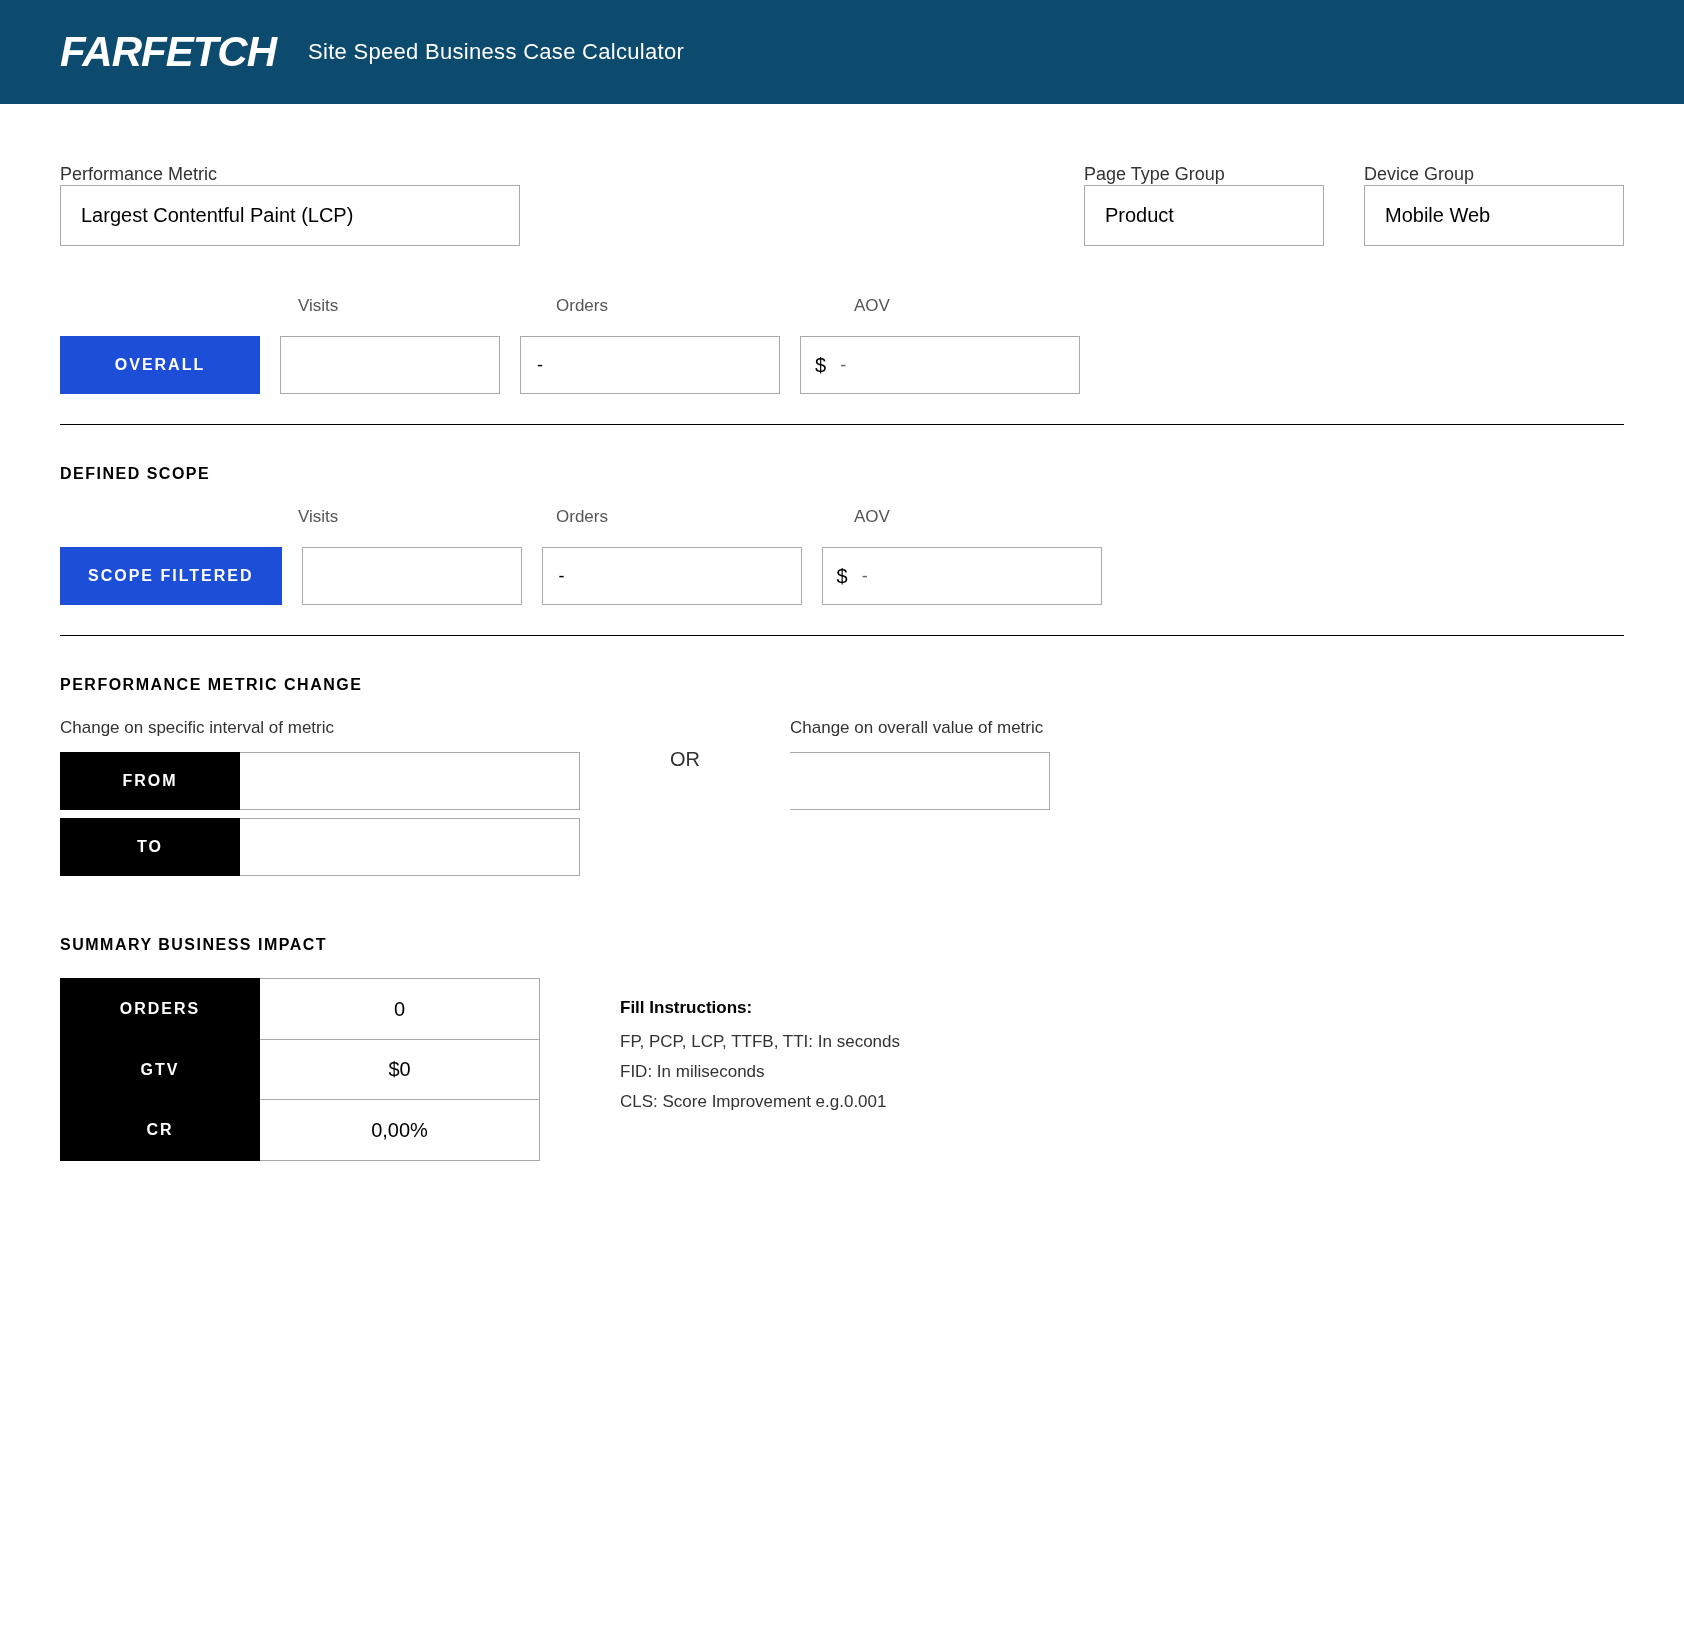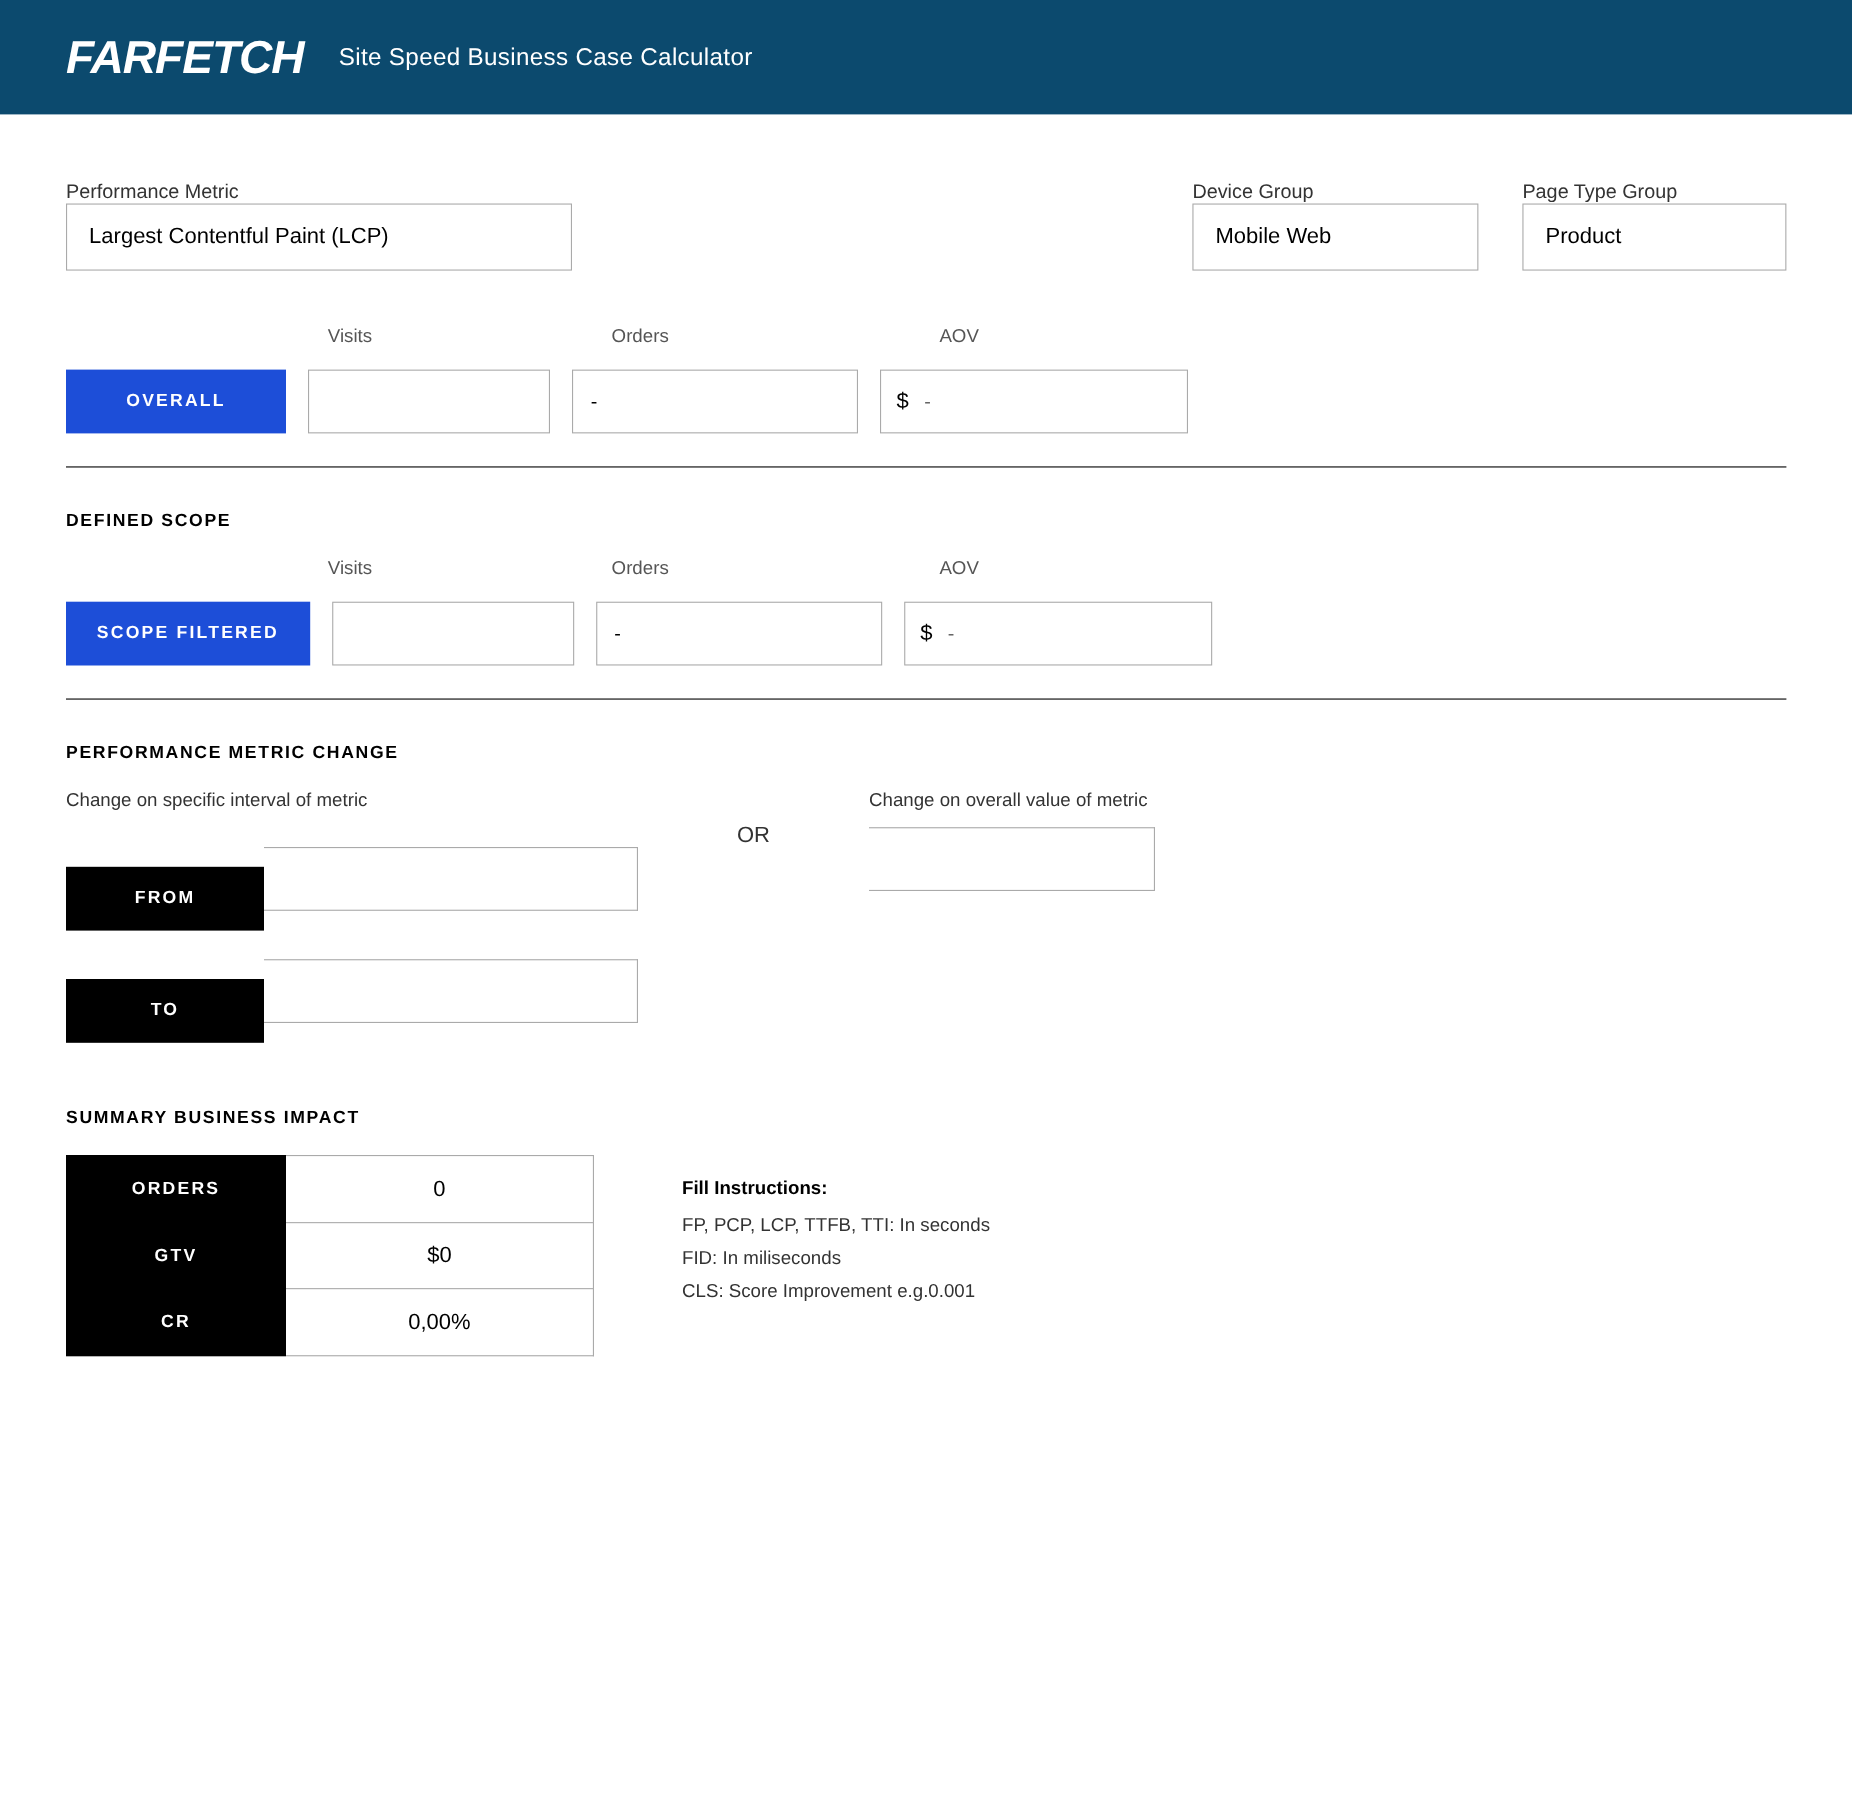--- a/index.html
+++ b/index.html
@@ -226,21 +226,20 @@
       font-weight: 700;
       letter-spacing: 2px;
       border: none;
       cursor: pointer;
       text-transform: uppercase;
       width: 180px;
       height: 58px;
       display: flex;
       align-items: center;
       justify-content: center;
-      margin-top: 36px;
     }
 
     .from-to-input {
       border: 1.5px solid #aaaaaa;
       border-left: none;
       padding: 14px 16px;
       font-size: 18px;
       color: #000000;
       background: #ffffff;
       outline: none;
@@ -389,27 +388,27 @@
 </header>
 
 <main class="main">
 
   <div class="form-row">
     <div class="form-group large">
       <label class="field-label">Performance Metric</label>
       <input class="text-input" type="text" value="Largest Contentful Paint (LCP)" style="">
     </div>
     <div class="page-type-device-group">
+      <div class="form-group medium">
+        <label class="field-label">Page Type Group</label>
+        <input class="text-input" type="text" value="Product" style="">
+      </div>
       <div class="form-group medium2">
         <label class="field-label">Device Group</label>
         <input class="text-input" type="text" value="Mobile Web" style="">
-      </div>
-      <div class="form-group medium">
-        <label class="field-label">Page Type Group</label>
-        <input class="text-input" type="text" value="Product" style="">
       </div>
     </div>
   </div>
 
   <div class="global-section">
 
     <div style="display:flex; align-items:flex-end; gap:20px; margin-bottom:10px; padding-left:220px;">
       <div class="data-col-label" style="width:220px;">Visits</div>
       <div class="data-col-label" style="width:260px;">Orders</div>
       <div class="data-col-label" style="width:280px;">AOV</div>

